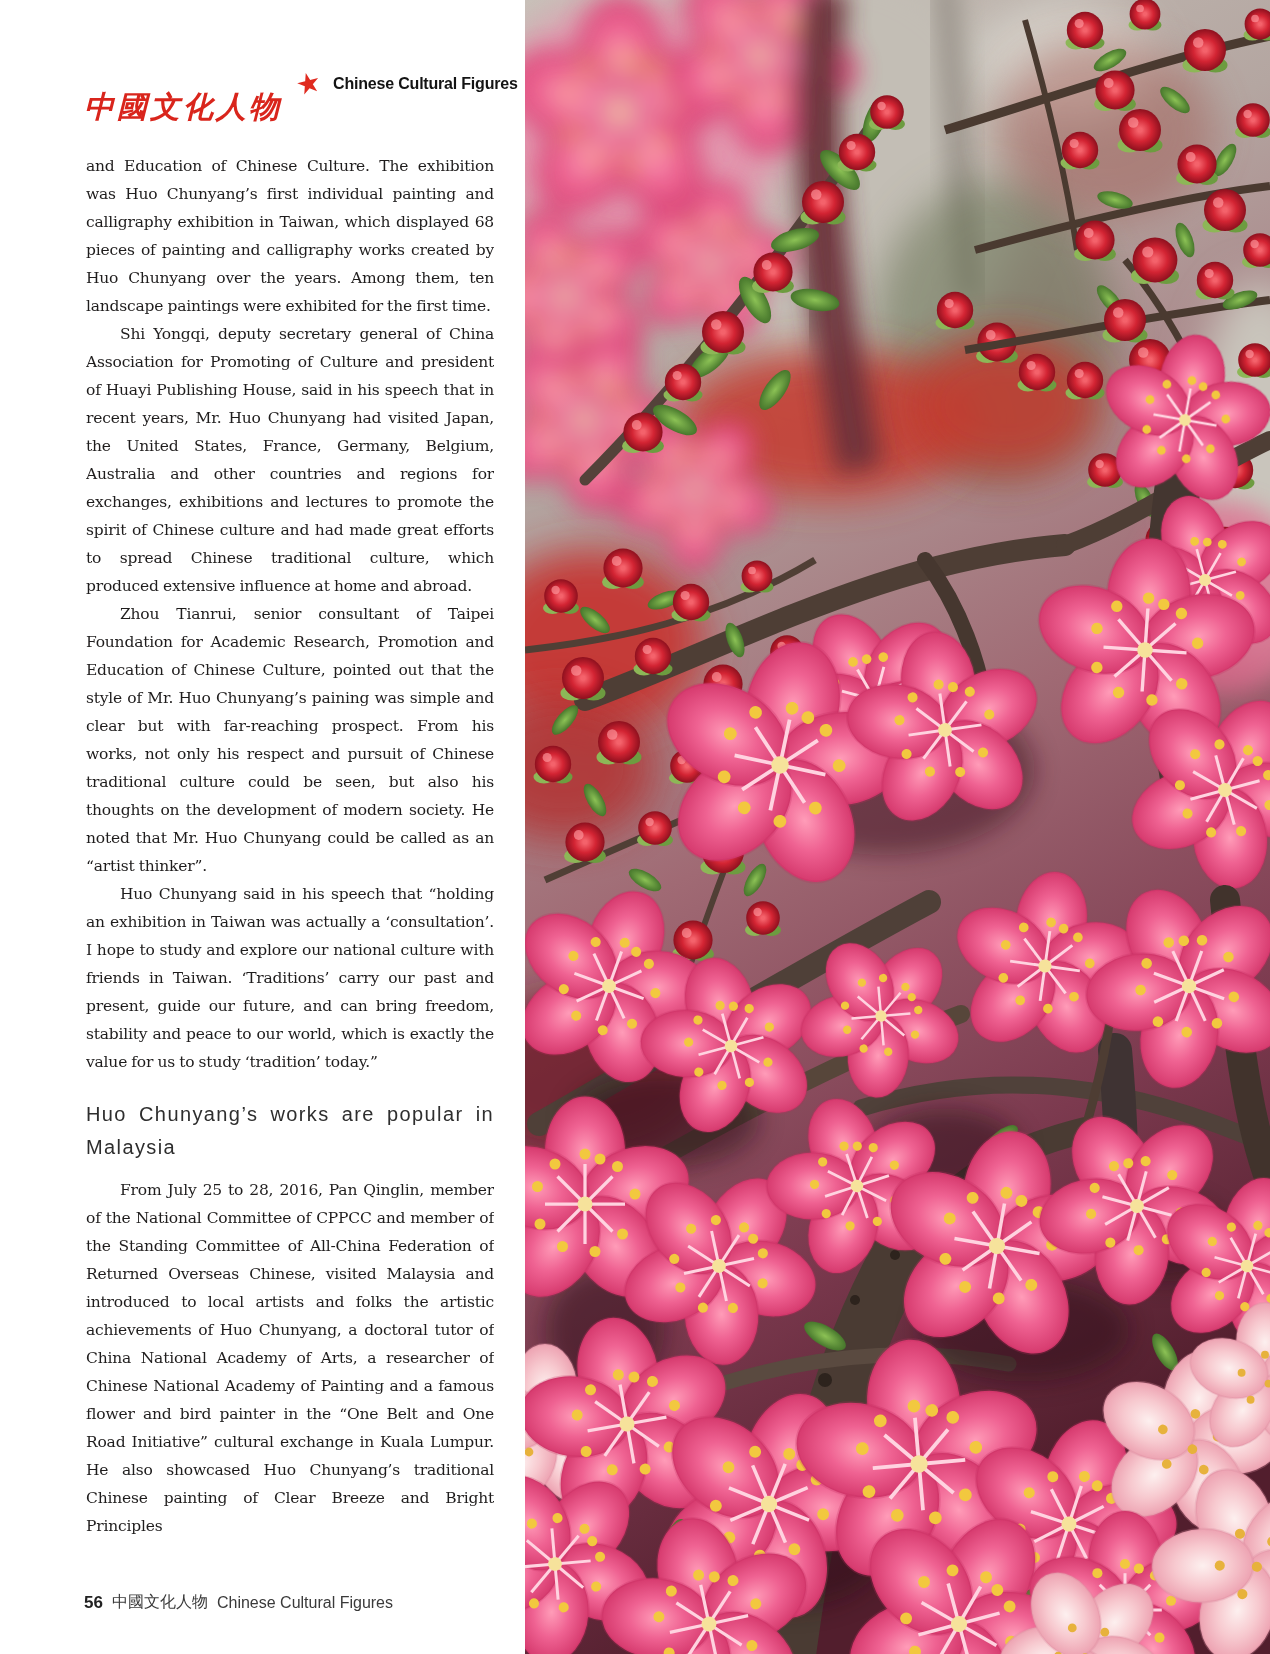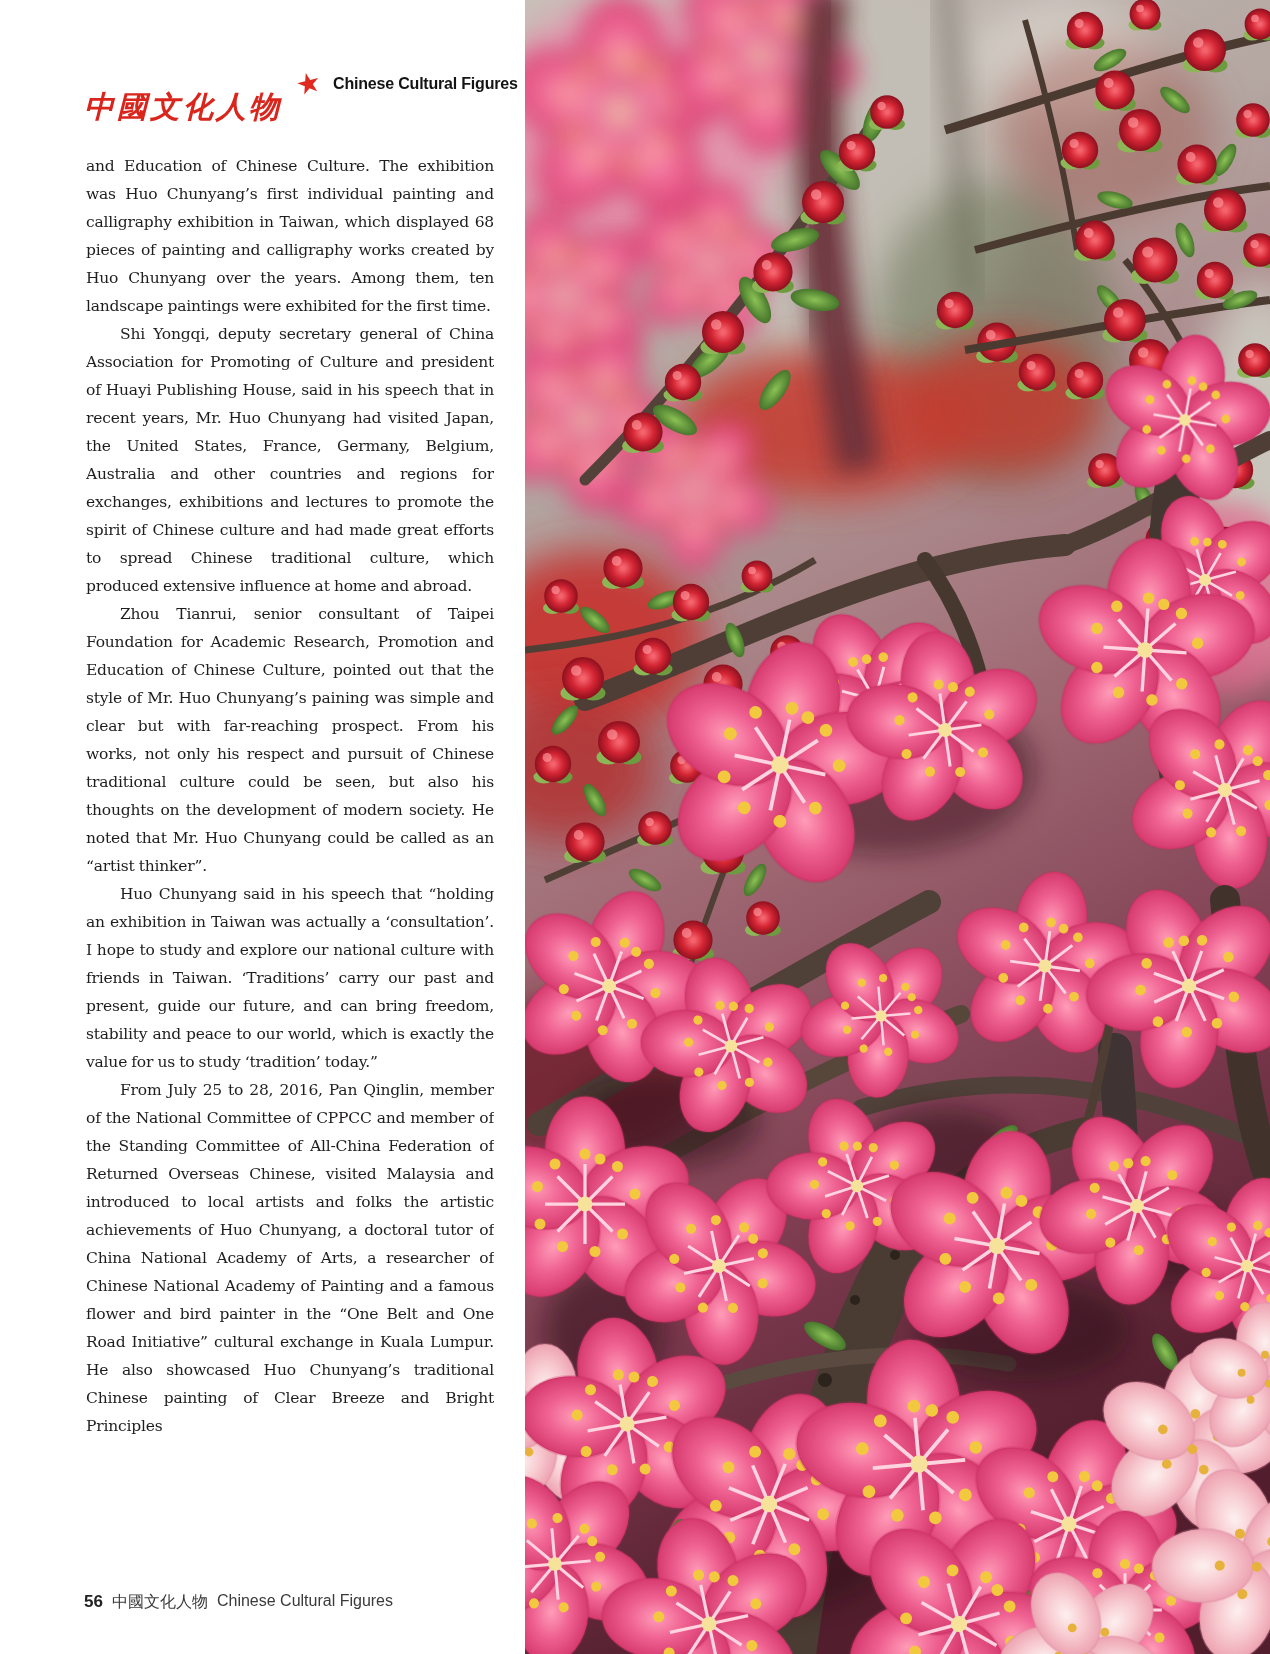--- a/index.html
+++ b/index.html
@@ -37,41 +37,42 @@
     font-size:20px;line-height:33px;letter-spacing:1.4px;
     margin:22px 0 12px 0;text-align:justify;
   }
 
   
   figure.photo{position:absolute;left:525px;top:0;width:745px;height:1654px;margin:0;overflow:hidden;}
   figure.photo svg{display:block;}
 
   
   .footer{
-    position:absolute;left:84px;top:1592px;display:flex;align-items:flex-start;gap:9px;
+    position:absolute;left:84px;top:1592px;display:flex;align-items:center;gap:9px;
     font-family:"Liberation Sans",sans-serif;color:#3a3a3a;font-size:16px;
   }
   .footer .num{font-weight:bold;font-size:17px;color:#222;}
 </style>
 </head>
 <body>
 
 <div class="page">
 
   <div class="masthead">
     <span class="logo-cn">中國文化人物</span>
     <span class="logo-star">★</span>
     <span class="logo-en">Chinese Cultural Figures</span>
   </div>
 
   <div class="text-col">
     <p>and Education of Chinese Culture. The exhibition was Huo Chunyang’s first individual painting and calligraphy exhibition in Taiwan, which displayed 68 pieces of painting and calligraphy works created by Huo Chunyang over the years. Among them, ten landscape paintings were exhibited for the first time.</p>
     <p class="indent">Shi Yongqi, deputy secretary general of China Association for Promoting of Culture and president of Huayi Publishing House, said in his speech that in recent years, Mr. Huo Chunyang had visited Japan, the United States, France, Germany, Belgium, Australia and other countries and regions for exchanges, exhibitions and lectures to promote the spirit of Chinese culture and had made great efforts to spread Chinese traditional culture, which produced extensive influence at home and abroad.</p>
     <p class="indent">Zhou Tianrui, senior consultant of Taipei Foundation for Academic Research, Promotion and Education of Chinese Culture, pointed out that the style of Mr. Huo Chunyang’s paining was simple and clear but with far-reaching prospect. From his works, not only his respect and pursuit of Chinese traditional culture could be seen, but also his thoughts on the development of modern society. He noted that Mr. Huo Chunyang could be called as an “artist thinker”.</p>
     <p class="indent">Huo Chunyang said in his speech that “holding an exhibition in Taiwan was actually a ‘consultation’. I hope to study and explore our national culture with friends in Taiwan. ‘Traditions’ carry our past and present, guide our future, and can bring freedom, stability and peace to our world, which is exactly the value for us to study ‘tradition’ today.”</p>
+    <h2 class="section">Huo Chunyang’s works are popular in Malaysia</h2>
     <p class="indent">From July 25 to 28, 2016, Pan Qinglin, member of the National Committee of CPPCC and member of the Standing Committee of All-China Federation of Returned Overseas Chinese, visited Malaysia and introduced to local artists and folks the artistic achievements of Huo Chunyang, a doctoral tutor of China National Academy of Arts, a researcher of Chinese National Academy of Painting and a famous flower and bird painter in the “One Belt and One Road Initiative” cultural exchange in Kuala Lumpur. He also showcased Huo Chunyang’s traditional Chinese painting of Clear Breeze and Bright Principles</p>
   </div>
 
   <figure class="photo">
     <svg width="745" height="1654" viewBox="0 0 745 1654" xmlns="http://www.w3.org/2000/svg" aria-hidden="true">
       <defs>
         <linearGradient id="bg" x1="0" y1="0" x2="0.25" y2="1">
           <stop offset="0" stop-color="#c7c2b9"></stop>
           <stop offset="0.28" stop-color="#b4a6a1"></stop>
           <stop offset="0.55" stop-color="#a06a74"></stop>

